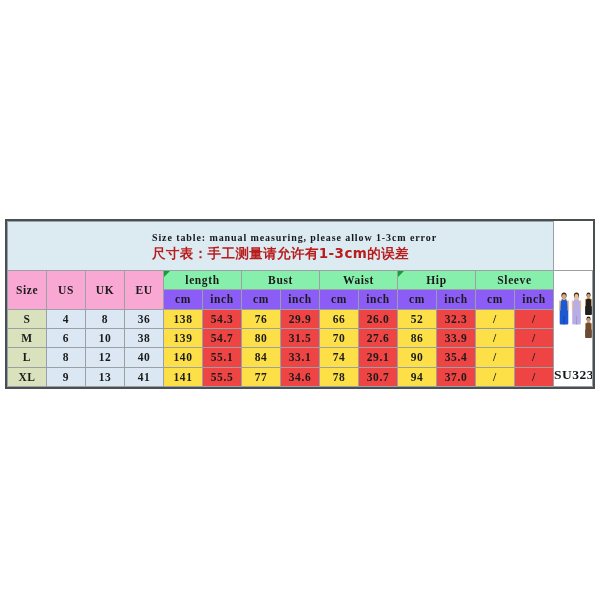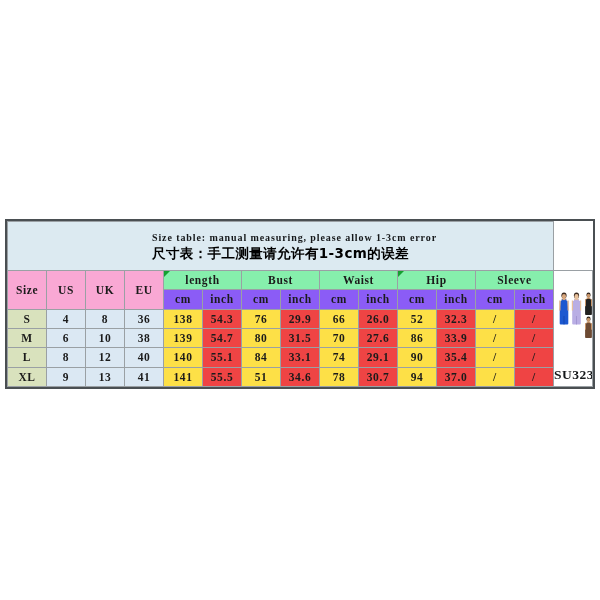--- a/index.html
+++ b/index.html
@@ -64,21 +64,21 @@
     font-weight: bold;
     letter-spacing: 0.9px;
     color: #15181a;
     font-family: "Liberation Serif", "DejaVu Serif", serif;
     padding-left: 28px;
   }
   .banner-cn {
     font-size: 13.5px;
     font-weight: bold;
     letter-spacing: 0.4px;
-    color: #000000;
+    color: #b91c1c;
     margin-top: 3px;
     font-family: "DejaVu Sans", "Liberation Sans", sans-serif;
   }
 
   
   td.hd {
     background: #f9a8d4;
     height: 19px;
   }
   td.hd-group {
@@ -326,21 +326,21 @@
         <td class="inch">/</td>
       </tr>
 
       <tr>
         <td class="size-col">XL</td>
         <td class="blue">9</td>
         <td class="blue">13</td>
         <td class="blue">41</td>
         <td class="cm">141</td>
         <td class="inch">55.5</td>
-        <td class="cm">51</td>
+        <td class="cm">77</td>
         <td class="inch">34.6</td>
         <td class="cm">78</td>
         <td class="inch">30.7</td>
         <td class="cm">94</td>
         <td class="inch">37.0</td>
         <td class="cm">/</td>
         <td class="inch">/</td>
       </tr>
 
     </tbody>

